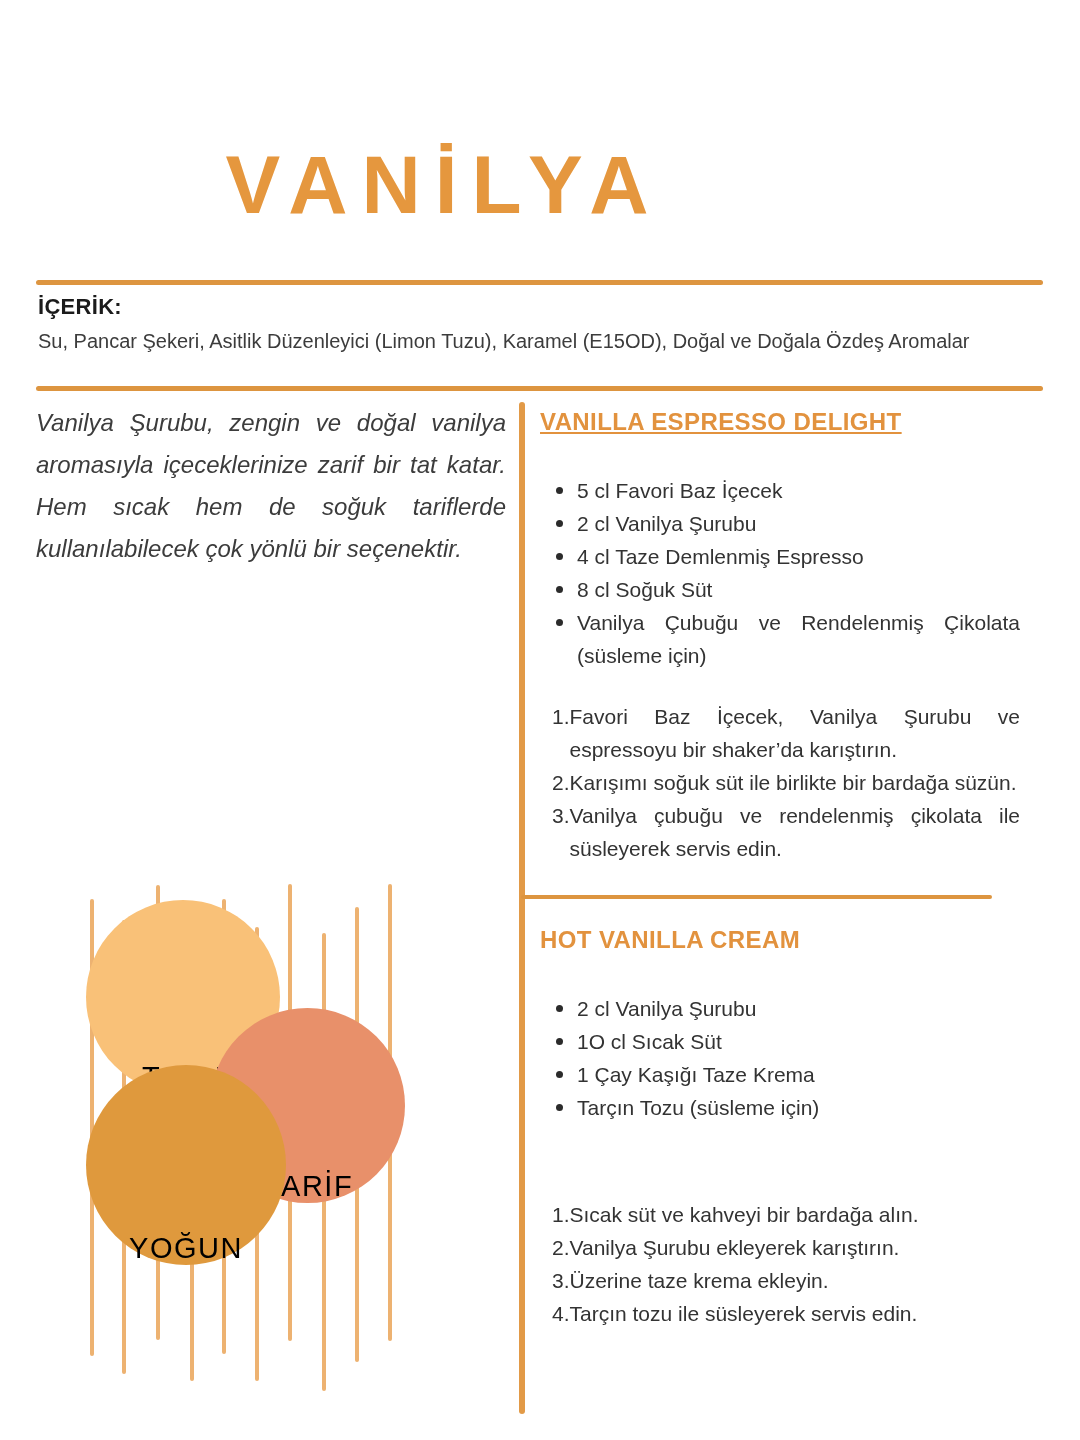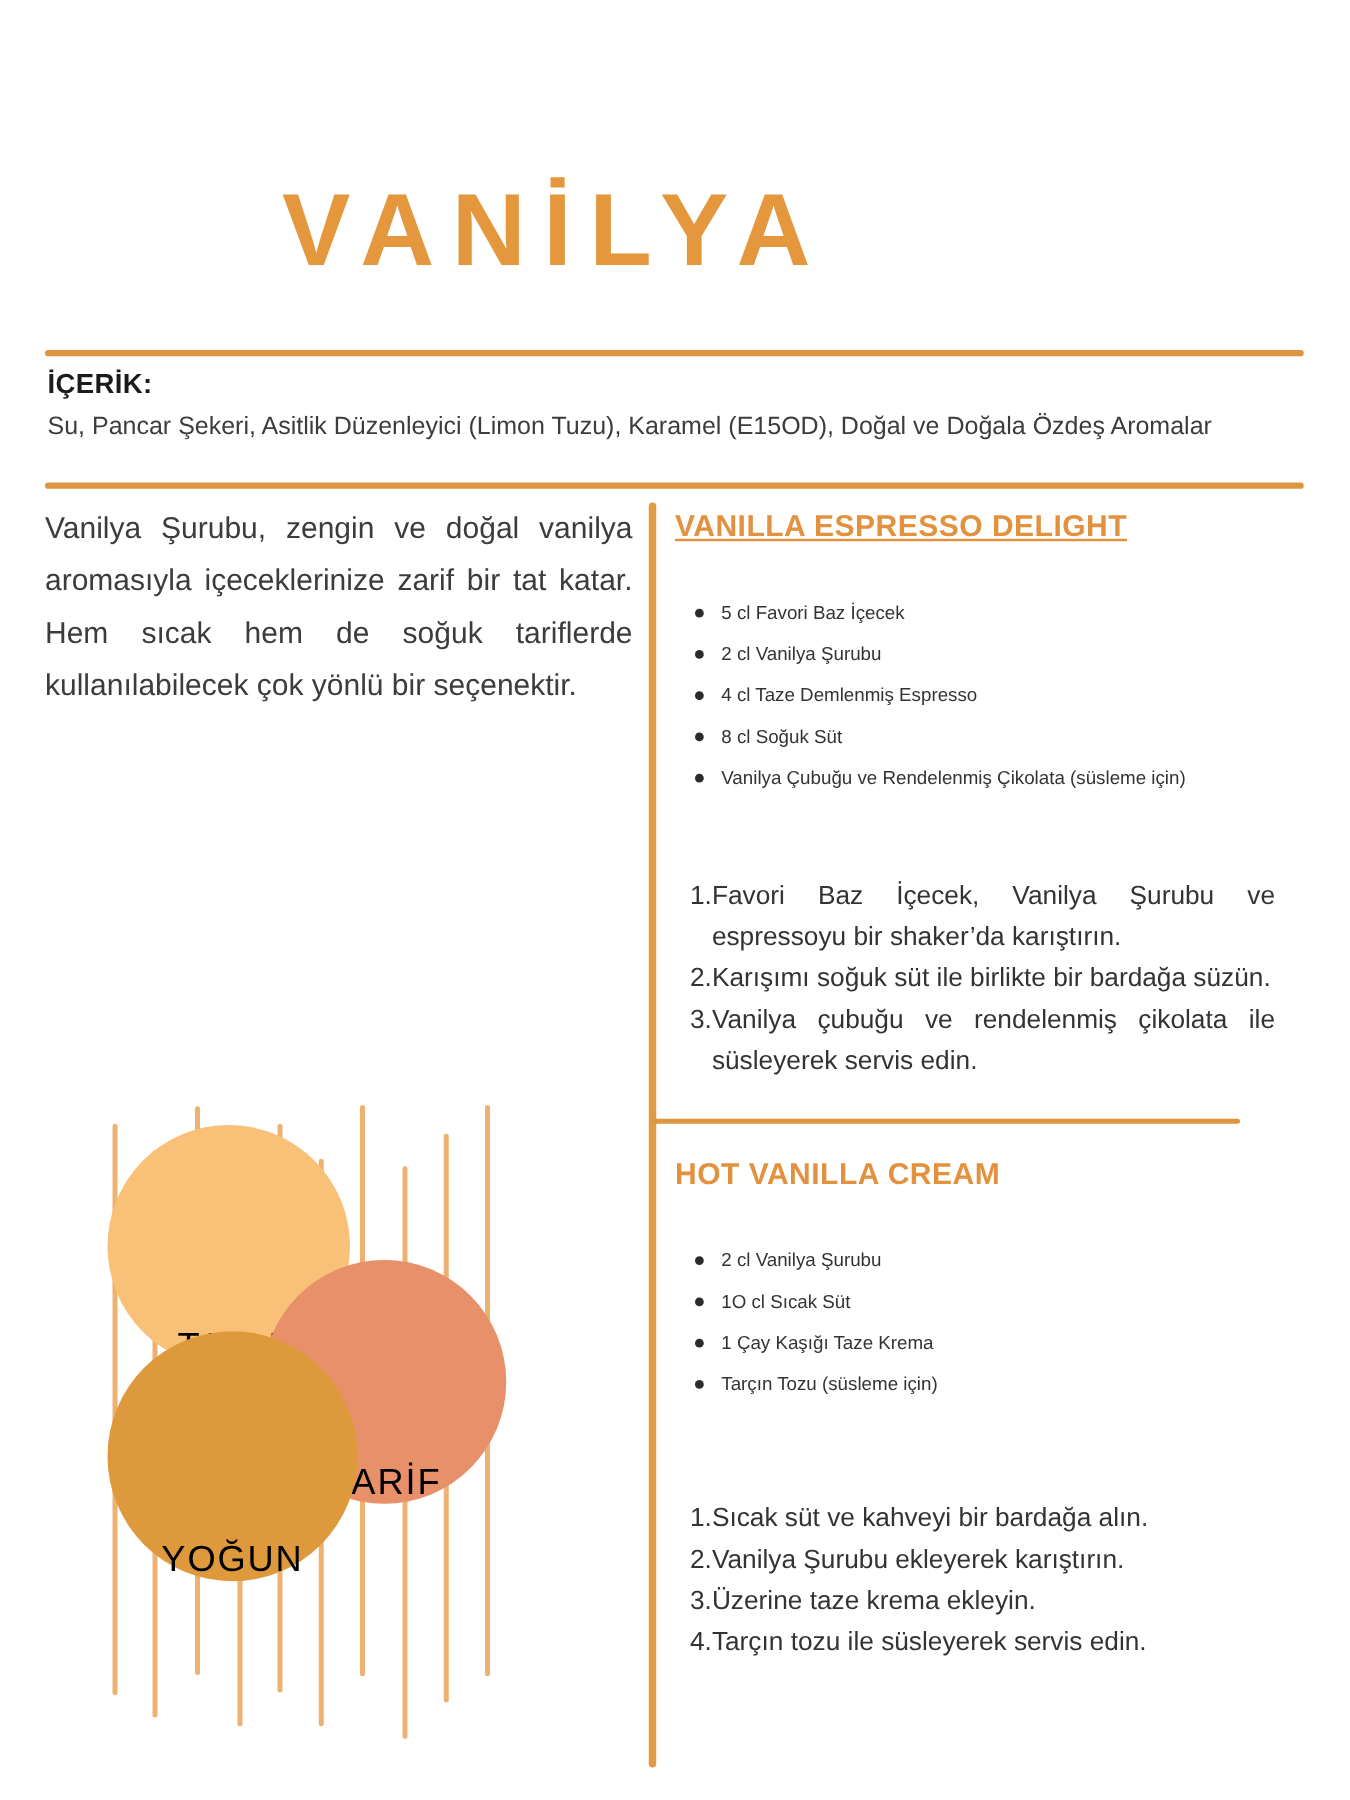--- a/index.html
+++ b/index.html
@@ -30,20 +30,21 @@
   }
   .icerik-text{
     position:absolute;left:38px;top:330px;width:1010px;
     font-size:20px;color:#3c3c3c;white-space:nowrap;
   }
   
   .intro{
     position:absolute;left:36px;top:402px;width:470px;
     font-size:24px;line-height:42px;color:#3c3c3c;
     text-align:justify;
+    font-style:italic;
   }
   
   .v-divider{
     position:absolute;left:519px;top:402px;width:6px;height:1012px;
     background:#E29A47;border-radius:3px;
   }
   .recipe-hr{
     position:absolute;left:521px;top:895px;width:471px;height:4px;
     background:#DD9540;border-radius:2px;
   }
@@ -55,21 +56,21 @@
   .rt1{top:408px;text-decoration:underline;}
   .rt2{top:926px;}
   ul.ing, ol.steps{
     position:absolute;margin:0;padding:0;list-style:none;
   }
   ul.ing{left:540px;width:480px;}
   ul.ing1{top:474px;}
   ul.ing2{top:992px;}
   ul.ing li{
     position:relative;padding-left:37px;
-    font-size:15px;line-height:33px;color:#333333;
+    font-size:21px;line-height:33px;color:#333333;
     text-align:justify;
   }
   ul.ing li::before{
     content:"";position:absolute;left:16px;top:13px;
     width:7px;height:7px;border-radius:50%;background:#2b2b2b;
   }
   ol.steps{left:552px;width:468px;}
   ol.steps1{top:700px;}
   ol.steps2{top:1198px;}
   ol.steps li{

